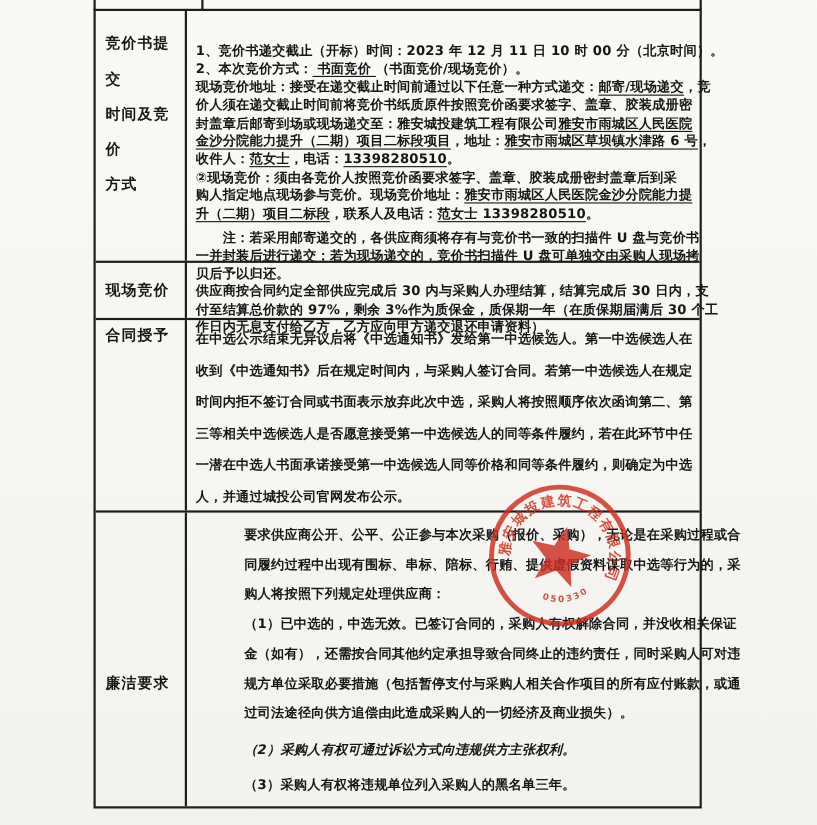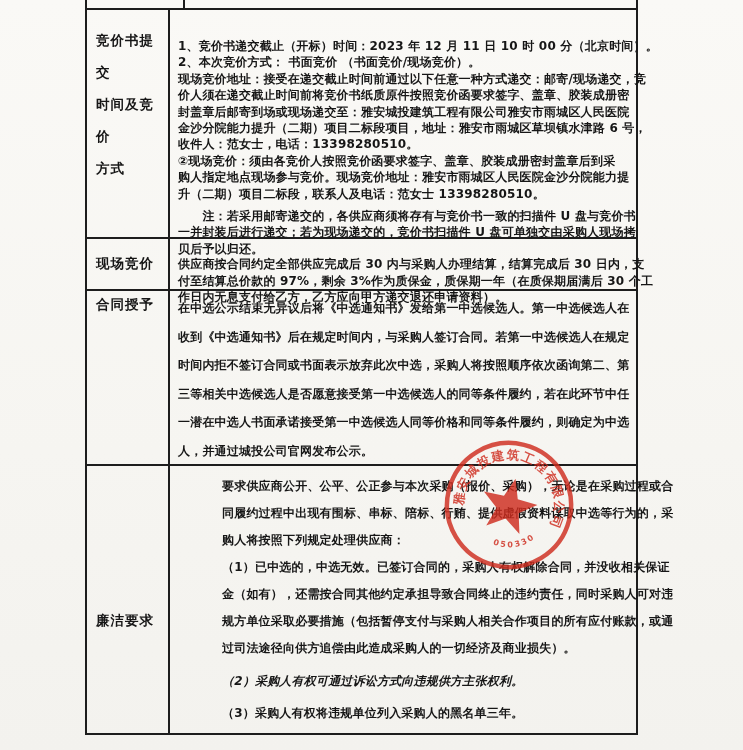--- a/index.html
+++ b/index.html
@@ -22,21 +22,21 @@
   .cell-label{
     width:83px;min-width:83px;border-right:2px solid #1d1d1d;box-sizing:border-box;
     font-weight:bold;font-size:13.5px;letter-spacing:1px;
   }
   .cell-content{
     flex:1;box-sizing:border-box;padding-left:8px;padding-right:5px;
     font-weight:bold;font-size:12px;
   }
   .line{white-space:nowrap;overflow:visible;}
   .line span{letter-spacing:0.2px;}
-  .u{text-underline-offset:3px;}
+  .u{text-decoration:underline;text-underline-offset:3px;}
   
   .r1{height:227px;}
   .r1 .cell-label{padding:14px 0 0 9px;line-height:32px;}
   .r1 .cell-content{padding-top:4px;margin-top:24px;}
   .r1 .line{line-height:16.4px;height:16.4px;}
   .r1 .line.blank{height:6px;}
   
   .r2{height:52px;}
   .r2 .cell-label{display:flex;align-items:center;padding-left:9px;}
   .r2 .cell-content{padding-top:17px;}

